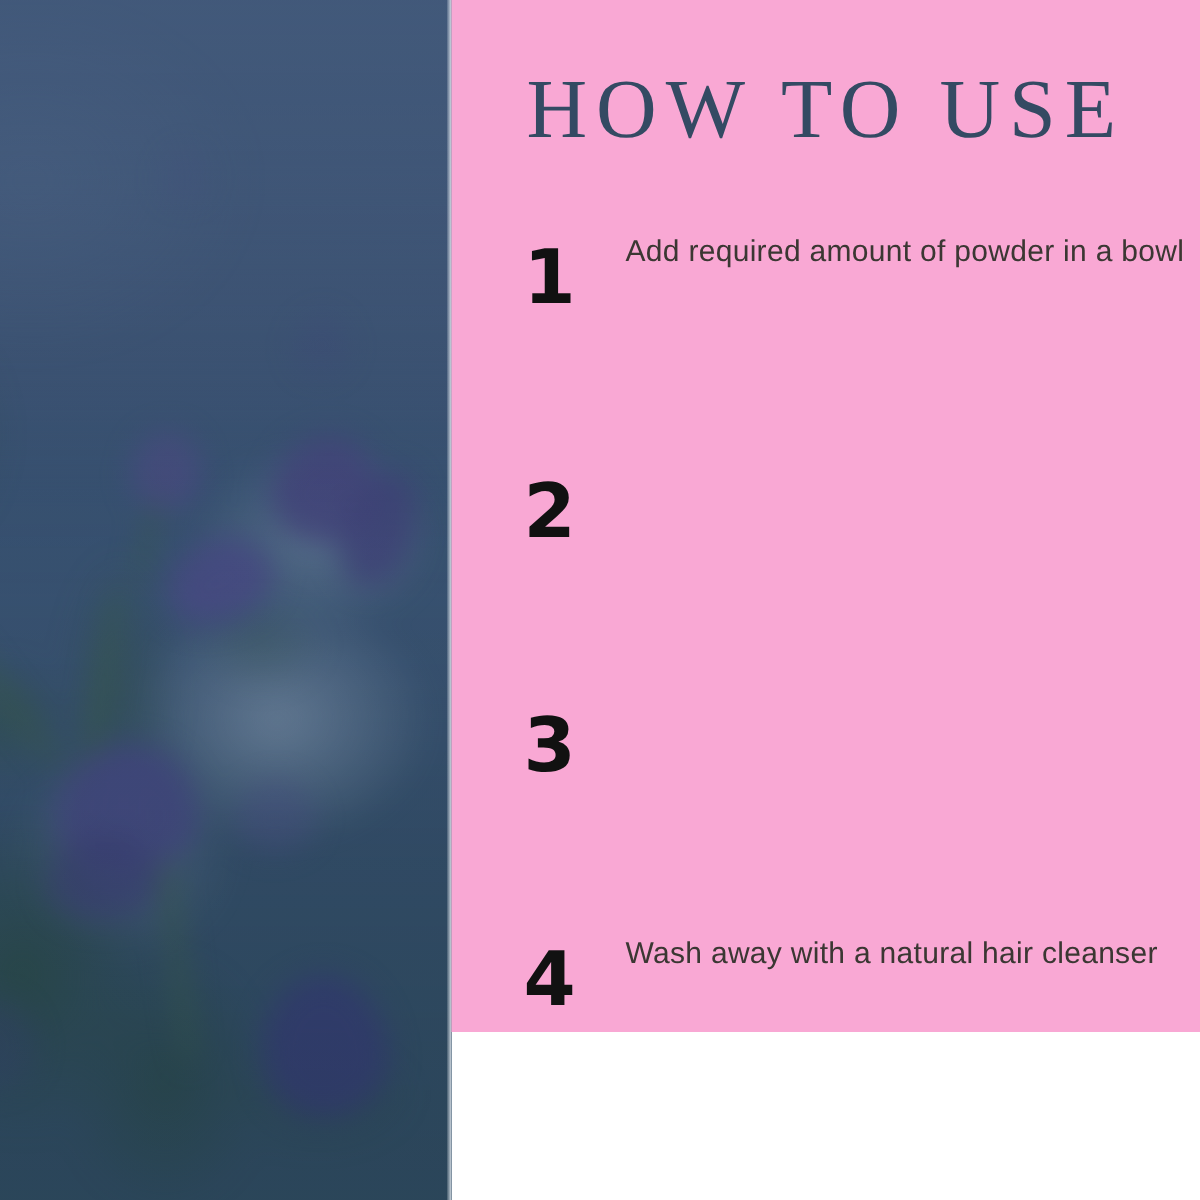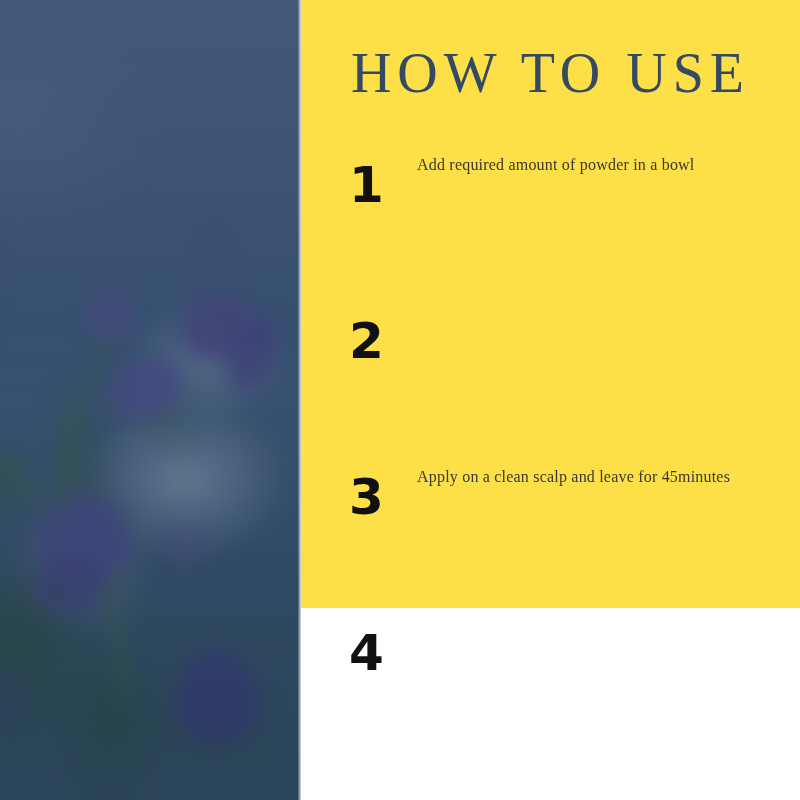--- a/index.html
+++ b/index.html
@@ -130,22 +130,22 @@
     right: 0;
     width: 3px;
     height: 800px;
     background: linear-gradient(to right, rgba(255,255,255,0.12), rgba(232,238,245,0.9));
   }
 
   
   .content-panel {
     position: relative;
     flex: 1 1 auto;
-    height: 608px;
-    background: #fde047;
+    height: 688px;
+    background: #f9a8d4;
     padding: 0;
   }
 
   .title {
     margin: 0;
     padding: 44px 0 0 0;
     text-align: center;
     font-family: "Liberation Serif", "DejaVu Serif", serif;
     font-size: 56px;
     font-weight: 400;
@@ -179,22 +179,22 @@
     font-weight: 700;
     line-height: 1;
     color: #111111;
     text-align: left;
     padding-top: 8px;
     letter-spacing: 0;
   }
 
   .step-text {
     flex: 1 1 auto;
-    font-family: Liberation Serif, serif;
-    font-size: 16px;
+    font-family: Liberation Sans, sans-serif;
+    font-size: 20px;
     font-weight: 300;
     line-height: 1.42;
     color: #3b3733;
     letter-spacing: 0.2px;
     max-width: 395px;
     padding-top: 2px;
   }
 </style>
 </head>
 <body>
@@ -236,21 +236,21 @@
     <ul class="steps">
       <li class="step">
         <span class="step-number">1</span>
         <span class="step-text">Add required amount of powder in a bowl</span>
       </li>
       <li class="step">
         <span class="step-number">2</span>
       </li>
       <li class="step">
         <span class="step-number">3</span>
-        <span class="step-text">Apply on a clean scalp and leave for 45minutes</span>
       </li>
       <li class="step">
         <span class="step-number">4</span>
+        <span class="step-text">Wash away with a natural hair cleanser</span>
       </li>
     </ul>
   </div>
 
 </div>
 
 </body></html>

